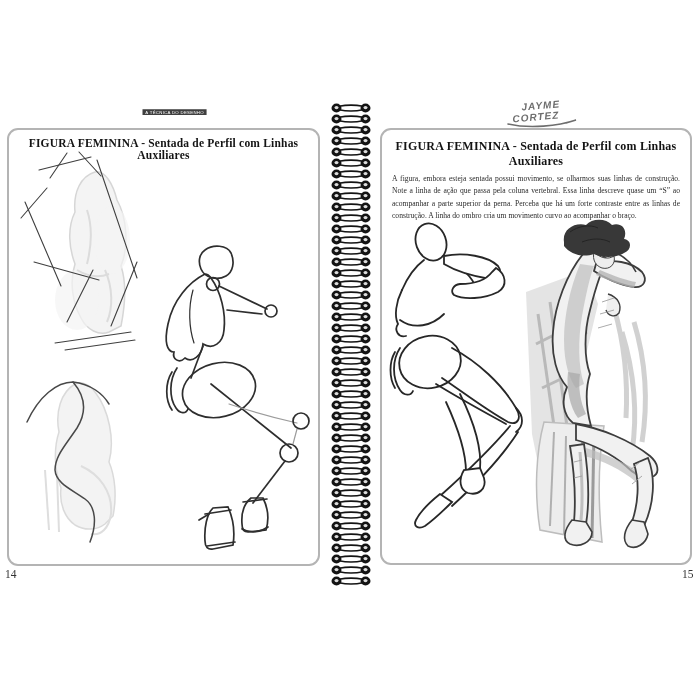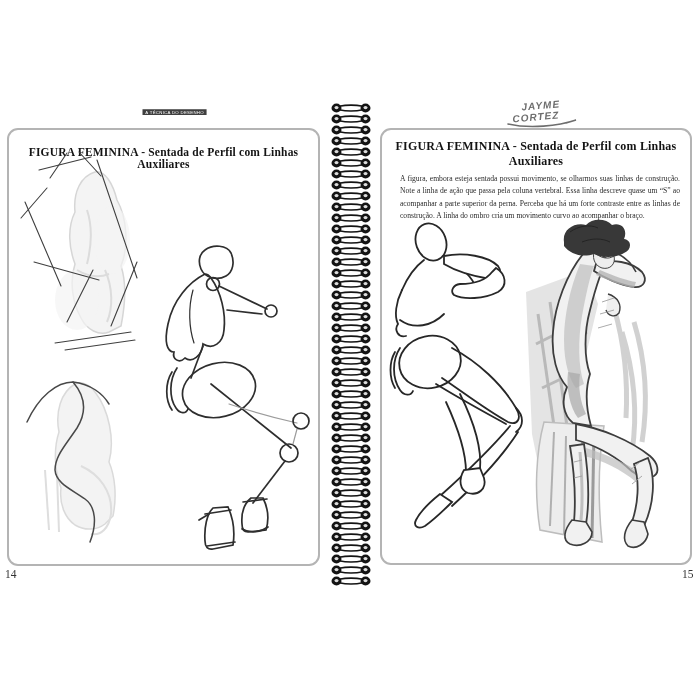--- a/index.html
+++ b/index.html
@@ -15,26 +15,26 @@
   .logo-feminina{font-size:7px;color:#a3a3a3;letter-spacing:2.5px;transform:scale(.8);transform-origin:center top;}
 
   
   .signature{position:absolute;left:496px;top:96px;width:88px;height:34px;}
 
   
   .page-box{position:absolute;background:#fff;border:2px solid #b4b4b4;border-radius:11px;box-sizing:border-box;}
   .left-box{left:7px;top:128px;width:313px;height:438px;}
   .right-box{left:380px;top:128px;width:312px;height:437px;}
 
-  .page-title{text-align:center;font-weight:bold;font-size:11.5px;margin:16px 6px 0 6px;color:#141414;letter-spacing:.2px;}
+  .page-title{text-align:center;font-weight:bold;font-size:11.5px;margin:7px 6px 0 6px;color:#141414;letter-spacing:.2px;}
   .right-box .page-title{font-size:12px;margin-top:9px;}
 
   .left-body{position:absolute;top:31px;right:8px;width:156px;font-size:9px;line-height:1.5;
              text-align:right;color:#2a2a2a;}
-  .right-body{margin:4px 10px 0 18px;font-size:7.6px;line-height:1.62;text-align:justify;color:#2a2a2a;}
+  .right-body{margin:4px 10px 0 10px;font-size:7.6px;line-height:1.62;text-align:justify;color:#2a2a2a;}
 
   .illus{position:absolute;}
   .illus svg{display:block;width:100%;height:100%;}
 
   
   .binding{position:absolute;left:331px;top:103px;width:40px;display:flex;flex-direction:column;gap:1px;}
   .coil{width:40px;height:10px;}
   .coil svg{display:block;}
 
   

